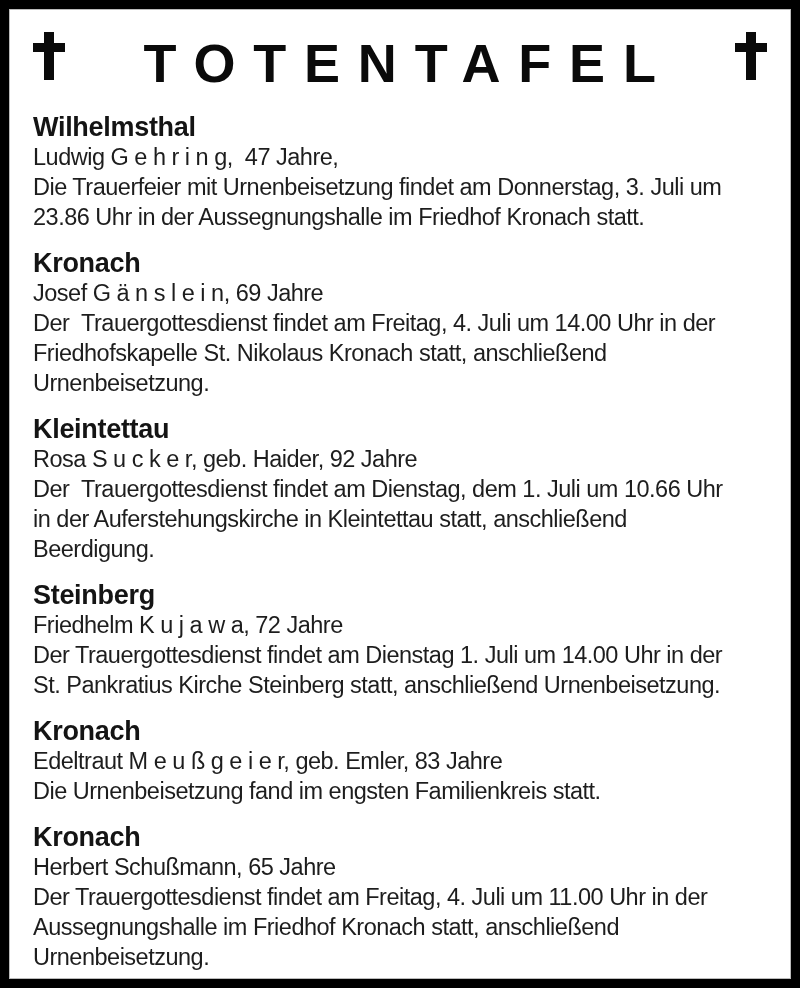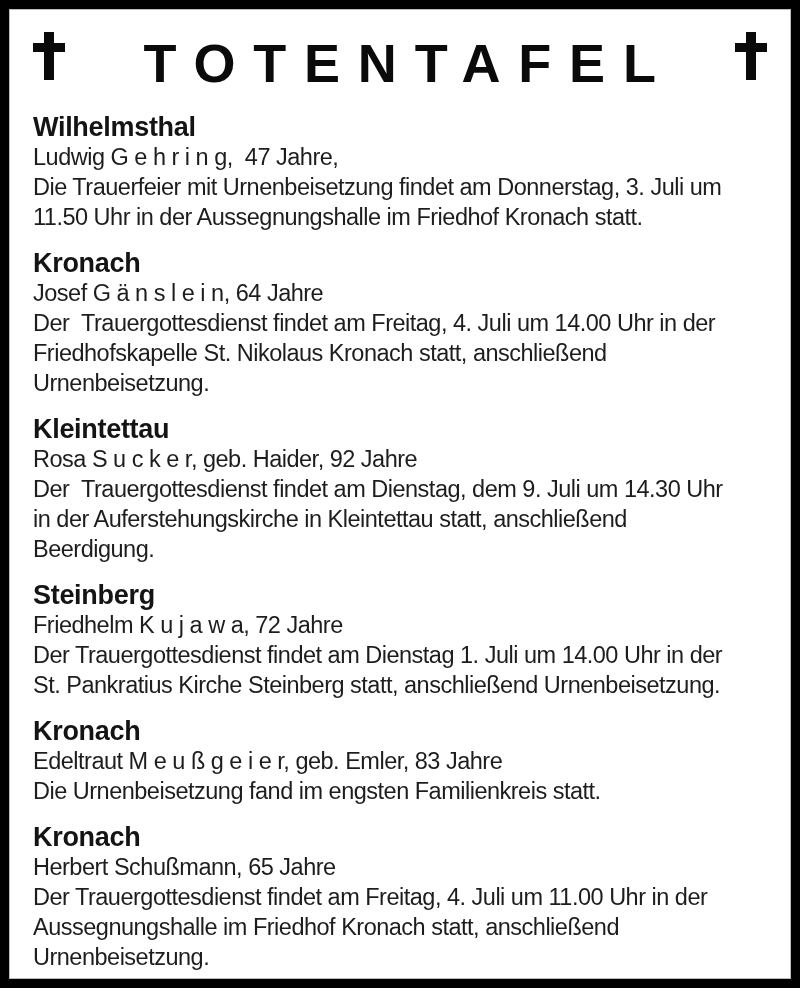--- a/index.html
+++ b/index.html
@@ -94,35 +94,35 @@
     <span class="masthead-title">TOTENTAFEL</span>
     <span class="cross"></span>
   </div>
 
   <div class="notices">
 
     <div class="entry">
       <div class="entry-place">Wilhelmsthal</div>
       <div class="entry-line">Ludwig G e h r i n g,  47 Jahre,</div>
       <div class="entry-line">Die Trauerfeier mit Urnenbeisetzung findet am Donnerstag, 3. Juli um</div>
-      <div class="entry-line">11.50 Uhr in der Aussegnungshalle im Friedhof Kronach statt.</div>
+      <div class="entry-line">23.86 Uhr in der Aussegnungshalle im Friedhof Kronach statt.</div>
     </div>
 
     <div class="entry">
       <div class="entry-place">Kronach</div>
-      <div class="entry-line">Josef G ä n s l e i n, 64 Jahre</div>
+      <div class="entry-line">Josef G ä n s l e i n, 69 Jahre</div>
       <div class="entry-line">Der  Trauergottesdienst findet am Freitag, 4. Juli um 14.00 Uhr in der</div>
       <div class="entry-line">Friedhofskapelle St. Nikolaus Kronach statt, anschließend</div>
       <div class="entry-line">Urnenbeisetzung.</div>
     </div>
 
     <div class="entry">
       <div class="entry-place">Kleintettau</div>
       <div class="entry-line">Rosa S u c k e r, geb. Haider, 92 Jahre</div>
-      <div class="entry-line">Der  Trauergottesdienst findet am Dienstag, dem 9. Juli um 14.30 Uhr</div>
+      <div class="entry-line">Der  Trauergottesdienst findet am Dienstag, dem 1. Juli um 10.66 Uhr</div>
       <div class="entry-line">in der Auferstehungskirche in Kleintettau statt, anschließend</div>
       <div class="entry-line">Beerdigung.</div>
     </div>
 
     <div class="entry">
       <div class="entry-place">Steinberg</div>
       <div class="entry-line">Friedhelm K u j a w a, 72 Jahre</div>
       <div class="entry-line">Der Trauergottesdienst findet am Dienstag 1. Juli um 14.00 Uhr in der</div>
       <div class="entry-line">St. Pankratius Kirche Steinberg statt, anschließend Urnenbeisetzung.</div>
     </div>

